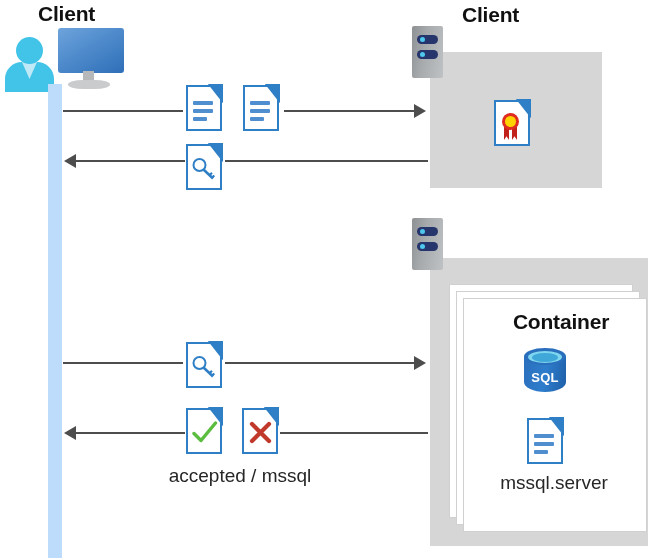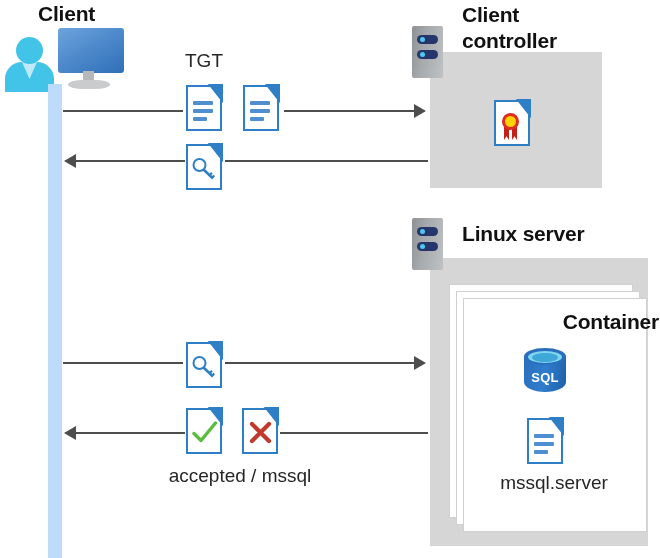--- a/index.html
+++ b/index.html
@@ -45,21 +45,21 @@
   #linux-server .b1{top:9px;} #linux-server .b2{top:24px;}
 
   #dc-title{left:462px;top:2px;width:180px;line-height:26px;}
   #linux-title{left:462px;top:222px;width:190px;}
 
   
   .card{background:#ffffff;border:1px solid #d0d0d0;}
   #card-back{left:449px;top:284px;width:182px;height:232px;}
   #card-mid{left:456px;top:291px;width:182px;height:232px;}
   #card-front{left:463px;top:298px;width:182px;height:232px;}
-  #container-title{left:463px;top:310px;width:196px;text-align:right;}
+  #container-title{left:463px;top:310px;width:196px;text-align:center;}
   #keytab-label{left:463px;top:472px;width:182px;text-align:center;}
 
   
   .doc{position:absolute;}
   .doc .page{position:absolute;left:0;top:0;width:100%;height:100%;
     background:#ffffff;border:2.5px solid #2f7fc6;box-sizing:border-box;}
   .doc .fold-notch{position:absolute;right:-1px;top:-1px;width:42%;height:42%;
     background:#2f7fc6;clip-path:polygon(100% 0,100% 100%,0 0);}
   .doc .line{position:absolute;left:20%;height:4px;background:#4f8fd0;border-radius:1px;}
 
@@ -138,21 +138,20 @@
     <div class="bar b1">
         <i></i>
       </div>
     <div class="bar b2">
         <i></i>
       </div>
   </div>
 
   <div class="abs title-bold" id="dc-title">
     <div>Client</div>
-    <div>controller</div>
   </div>
 
   <div class="doc" id="doc-cert">
     <div class="page"></div>
     <div class="fold-notch"></div>
     <div class="seal-tail-l"></div>
     <div class="seal-tail-r"></div>
     <div class="seal-circle"></div>
     <div class="seal-inner"></div>
   </div>
@@ -161,21 +160,20 @@
 
   <div class="abs server-ico" id="linux-server">
     <div class="bar b1">
         <i></i>
       </div>
     <div class="bar b2">
         <i></i>
       </div>
   </div>
 
-  <div class="abs title-bold" id="linux-title">Linux server</div>
 
   <div class="abs card" id="card-back"></div>
   <div class="abs card" id="card-mid"></div>
   <div class="abs card" id="card-front"></div>
 
   <div class="abs title-bold" id="container-title">Container</div>
 
   <div class="abs" id="sql-icon">
     <div class="cyl-body"></div>
     <div class="cyl-top"></div>
@@ -203,21 +201,20 @@
   <div class="ln" style="left:225px;top:160px;width:203px;"></div>
 
   <div class="ln" style="left:63px;top:362px;width:120px;"></div>
   <div class="ln" style="left:225px;top:362px;width:191px;"></div>
   <div class="head-r" style="left:414px;top:356px;"></div>
 
   <div class="head-l" style="left:64px;top:426px;"></div>
   <div class="ln" style="left:75px;top:432px;width:110px;"></div>
   <div class="ln" style="left:280px;top:432px;width:148px;"></div>
 
-  <div class="abs lbl" id="lbl-tgt">TGT</div>
 
   <div class="doc" id="doc-tgt">
     <div class="page"></div>
     <div class="fold-notch"></div>
     <div class="line" style="top:16px;width:55%;"></div>
     <div class="line" style="top:24px;width:55%;"></div>
     <div class="line" style="top:32px;width:38%;"></div>
   </div>
 
   <div class="doc" id="doc-spn">

